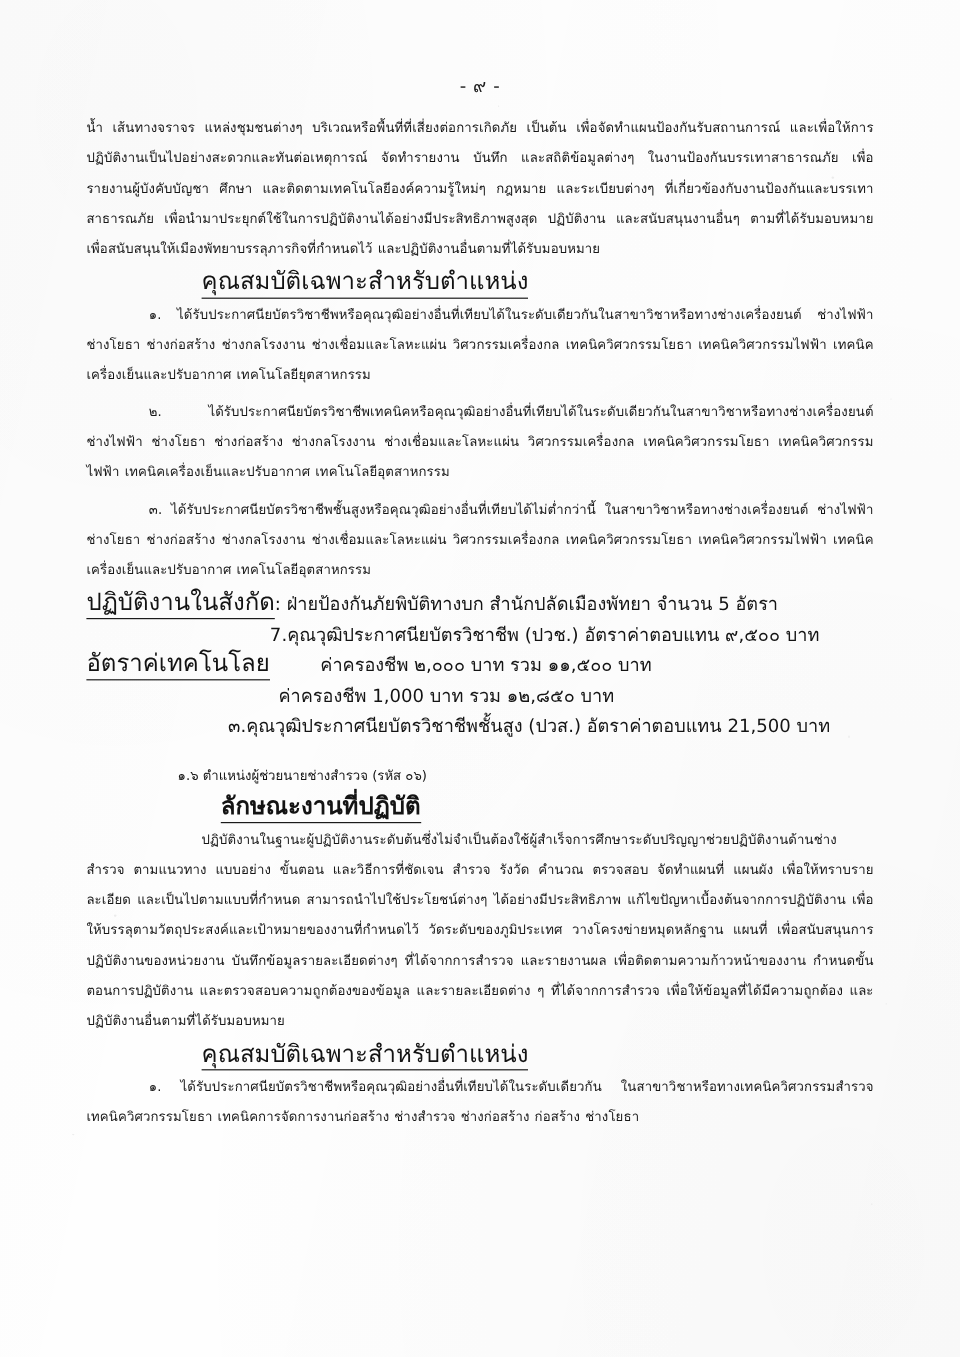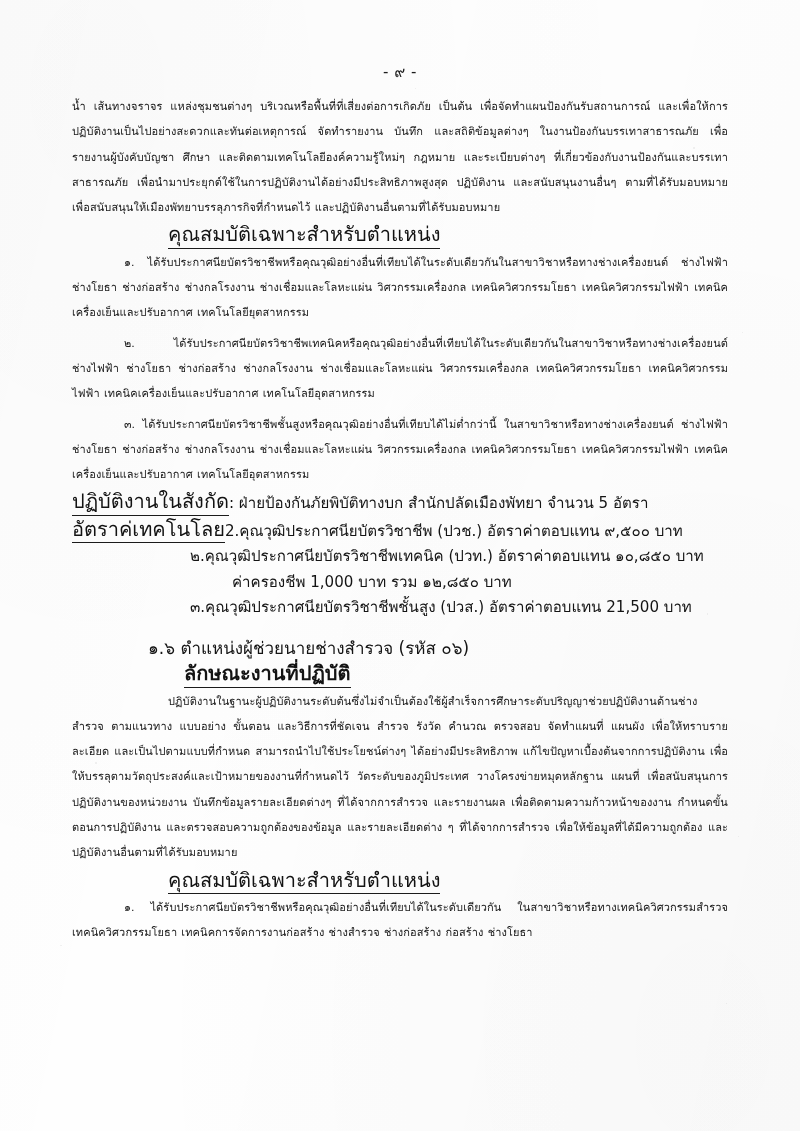--- a/index.html
+++ b/index.html
@@ -116,21 +116,21 @@
   .lv-label .heading-u { border-bottom: 1.1px solid #1b1b1b; }
   .lv-value { flex: 1 1 auto; }
   .lv-value .sub {
     display: block;
     padding-left: 42px;
   }
   .lv-spacer { flex: 0 0 118px; }
 
   .sect-title {
     margin: 0;
-    font-size: 17px;
+    font-size: 11px;
     line-height: 25.3px;
     padding-left: 76px;
   }
   .sect-sub {
     margin: 0;
     font-size: 15.1px;
     line-height: 25.3px;
     padding-left: 112px;
     font-weight: bold;
   }
@@ -184,28 +184,28 @@
           <span class="heading-u">ปฏิบัติงานในสังกัด</span>
         </div>
         <div class="lv-value">: ฝ่ายป้องกันภัยพิบัติทางบก สำนักปลัดเมืองพัทยา จำนวน 5 อัตรา</div>
       </div>
 
       <div class="lv-row">
         <div class="lv-label">
           <span class="heading-u">อัตราค่เทคโนโลย</span>
         </div>
         <div class="lv-value">
-          <span>2.คุณวุฒิประกาศนียบัตรวิชาชีพ (ปวช.) อัตราค่าตอบแทน ๙,๕๐๐ บาท</span>
+          <span>7.คุณวุฒิประกาศนียบัตรวิชาชีพ (ปวช.) อัตราค่าตอบแทน ๙,๕๐๐ บาท</span>
+          <span class="sub">ค่าครองชีพ ๒,๐๐๐ บาท รวม ๑๑,๕๐๐ บาท</span>
         </div>
       </div>
 
       <div class="lv-row">
         <div class="lv-spacer"></div>
         <div class="lv-value">
-          <span>๒.คุณวุฒิประกาศนียบัตรวิชาชีพเทคนิค (ปวท.) อัตราค่าตอบแทน ๑๐,๘๕๐ บาท</span>
           <span class="sub">ค่าครองชีพ 1,000 บาท รวม ๑๒,๘๕๐ บาท</span>
         </div>
       </div>
 
       <div class="lv-row">
         <div class="lv-spacer"></div>
         <div class="lv-value">
           <span>๓.คุณวุฒิประกาศนียบัตรวิชาชีพชั้นสูง (ปวส.) อัตราค่าตอบแทน  21,500 บาท</span>
         </div>
       </div>

